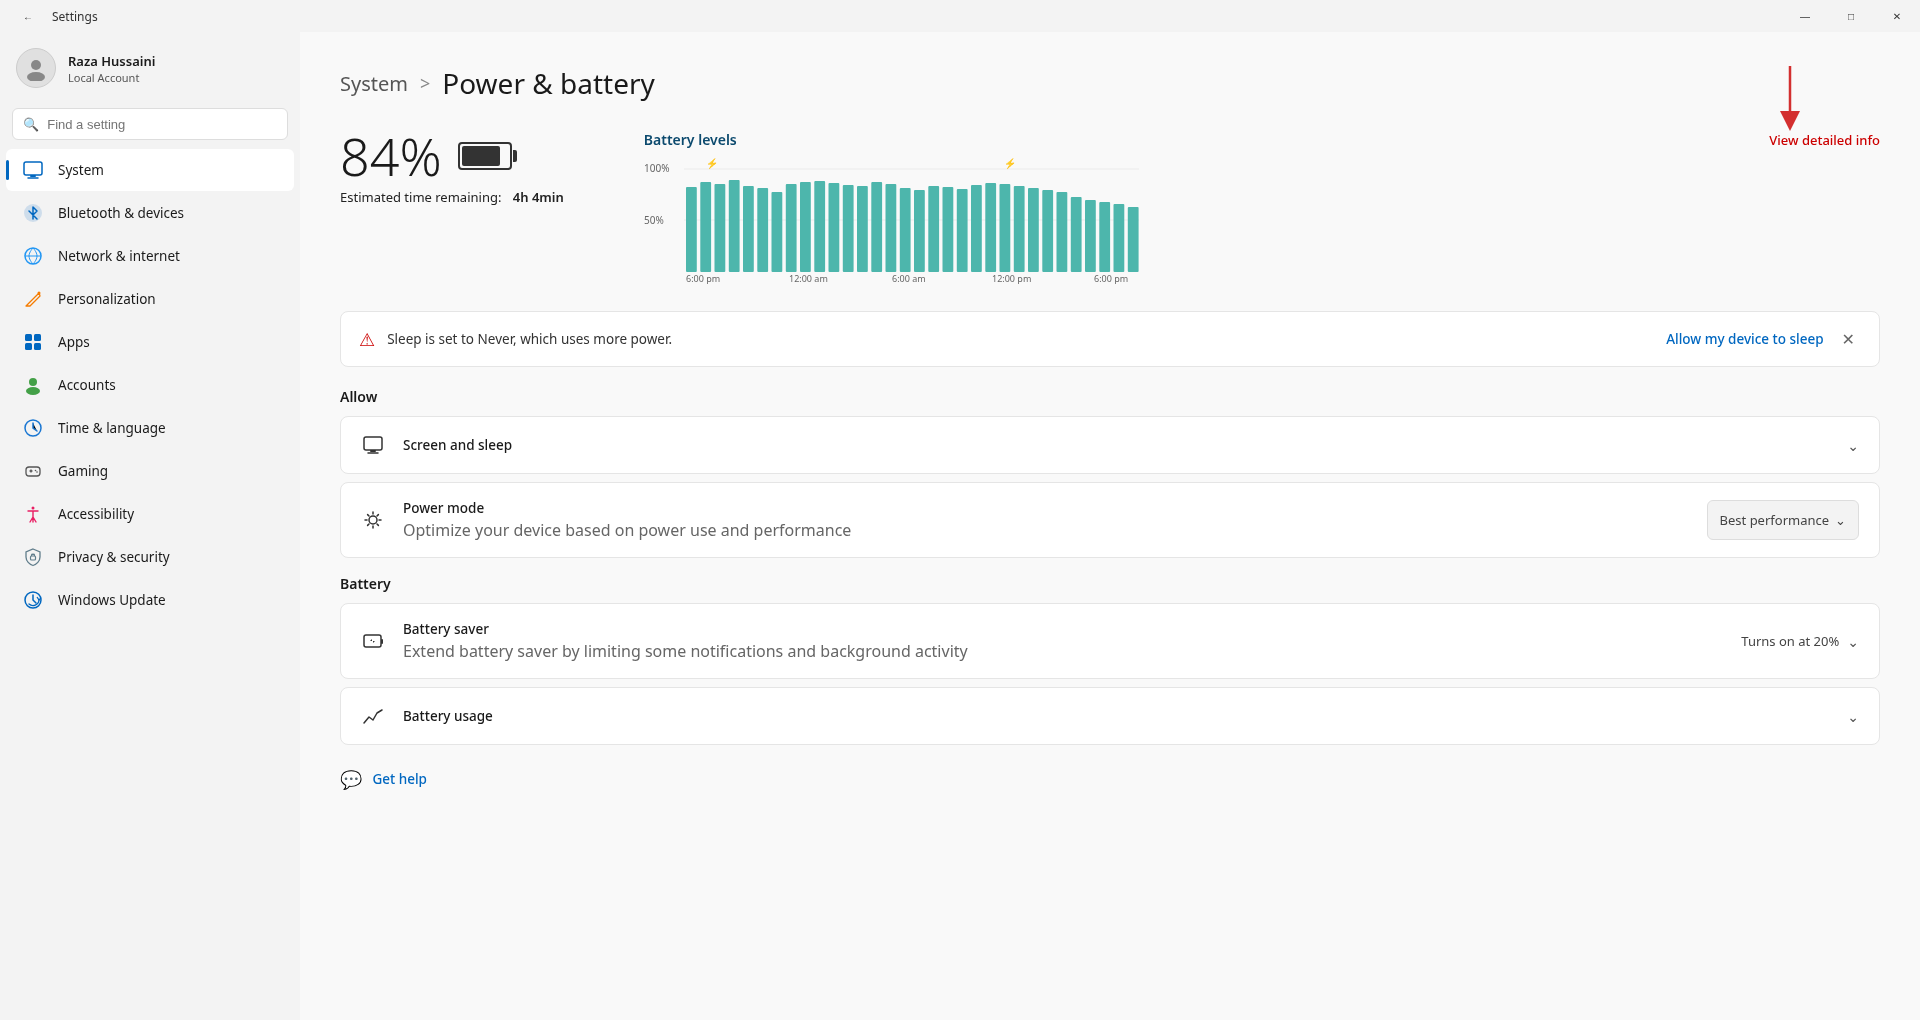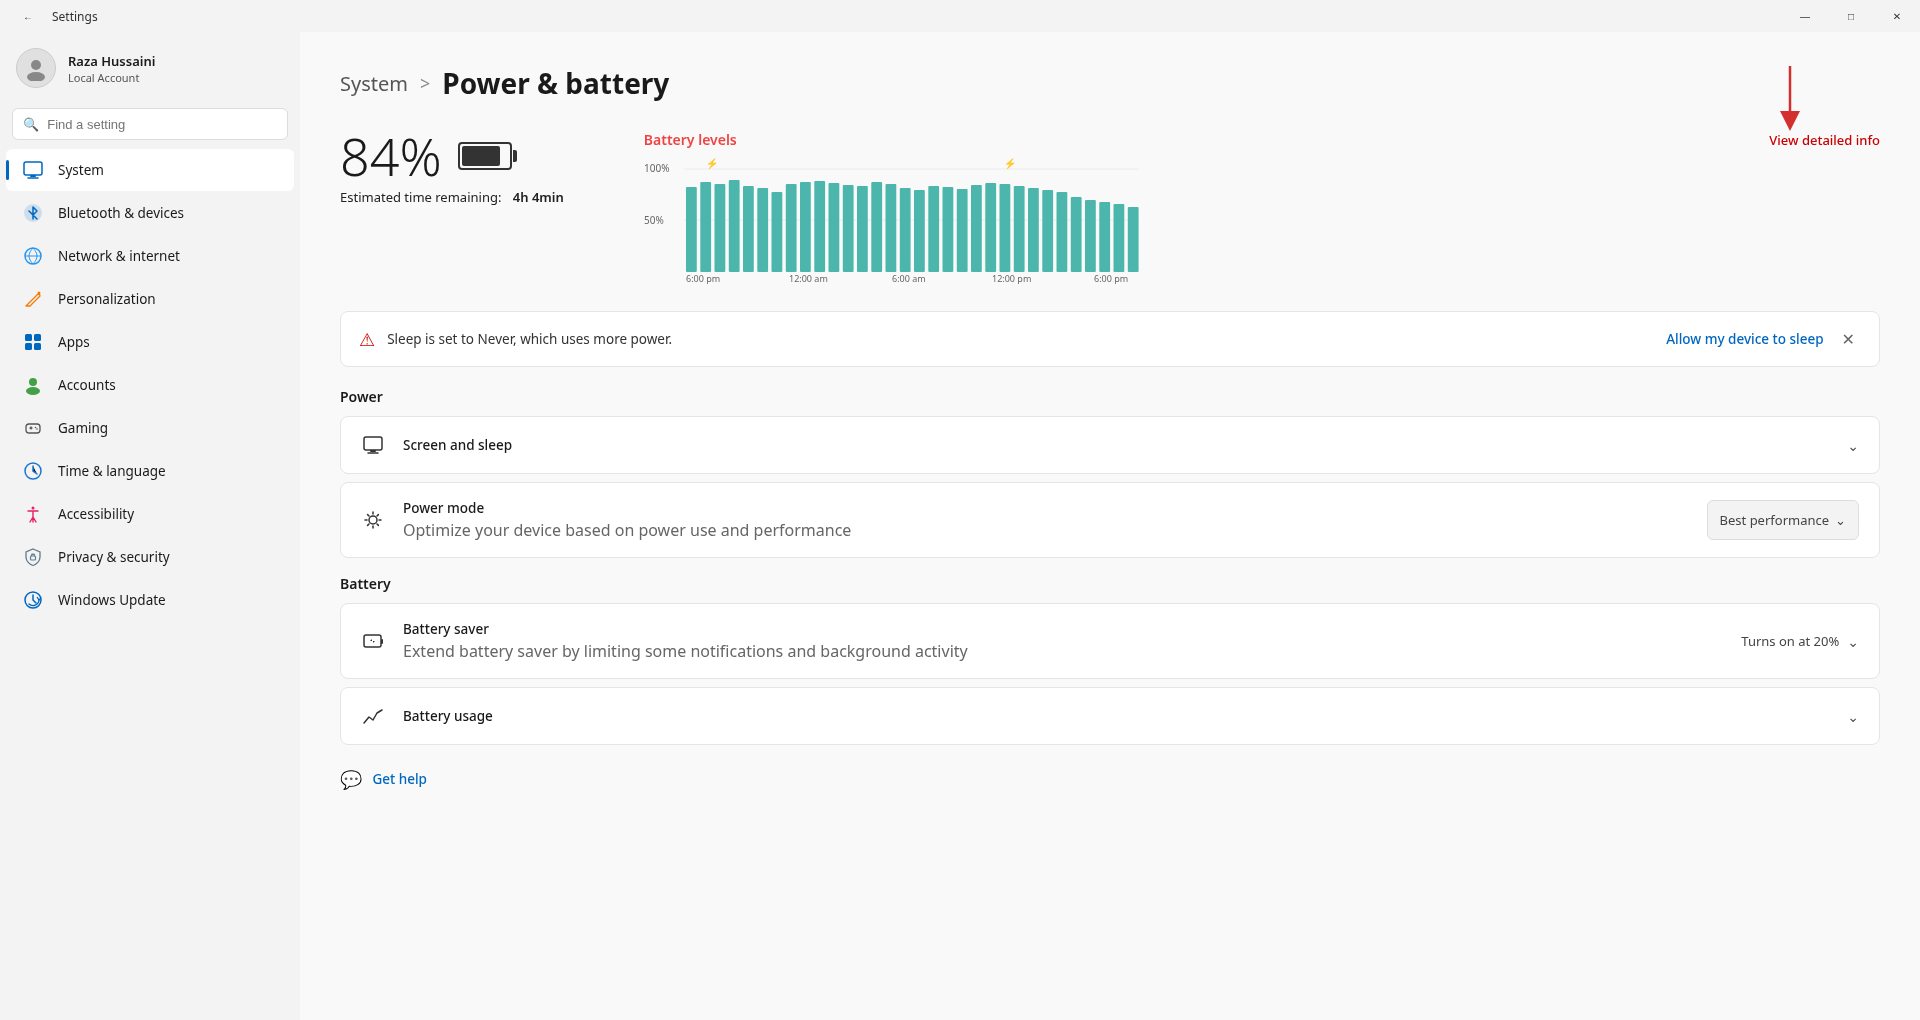--- a/index.html
+++ b/index.html
@@ -156,21 +156,21 @@
       margin-bottom: 28px;
     }
     .breadcrumb-system {
       font-size: 20px;
       color: #555;
       font-weight: 400;
     }
     .breadcrumb-sep { font-size: 18px; color: #888; margin: 0 4px; }
     .page-title {
       font-size: 28px;
-      font-weight: 700;
+      font-weight: 400;
       color: #1a1a1a;
     }
     .battery-left { display: flex; flex-direction: column; gap: 6px; text-align: right; }
     .battery-percent-row {
       display: flex;
       align-items: center;
       gap: 16px;
     }
     .battery-percent {
       font-size: 52px;
@@ -222,21 +222,21 @@
     }
     .chart-header {
       display: flex;
       justify-content: space-between;
       align-items: center;
       margin-bottom: 8px;
     }
     .chart-title {
       font-size: 14px;
       font-weight: 600;
-      color: #ef4444;
+      color: #0c4a6e;
     }
     .view-detailed-link {
       font-size: 13px;
       color: #c00;
       text-decoration: none;
       cursor: pointer;
       font-weight: 500;
     }
 
     .chart-container {
@@ -442,37 +442,37 @@
             <svg width="20" height="20" viewBox="0 0 20 20">
               <circle cx="10" cy="7" r="4" fill="#43a047"></circle>
               <ellipse cx="10" cy="16" rx="7" ry="4" fill="#43a047"></ellipse>
             </svg>
           </div>
           <span>Accounts</span>
         </div>
         <div class="nav-item">
           <div class="nav-icon">
             <svg width="20" height="20" viewBox="0 0 20 20">
+              <circle cx="10" cy="10" r="8" stroke="#1976d2" stroke-width="1.5" fill="none"></circle>
+              <path d="M10 5V10L14 13" stroke="#1976d2" stroke-width="1.5" stroke-linecap="round"></path>
+            </svg>
+          </div>
+          <span>Time &amp; language</span>
+        </div>
+        <div class="nav-item">
+          <div class="nav-icon">
+            <svg width="20" height="20" viewBox="0 0 20 20">
               <rect x="3" y="6" width="14" height="9" rx="3" stroke="#555" stroke-width="1.3" fill="none"></rect>
               <line x1="7" y1="10" x2="9" y2="10" stroke="#555" stroke-width="1.3" stroke-linecap="round"></line>
               <line x1="8" y1="9" x2="8" y2="11" stroke="#555" stroke-width="1.3" stroke-linecap="round"></line>
               <circle cx="12.5" cy="9.5" r="0.8" fill="#555"></circle>
               <circle cx="14" cy="11" r="0.8" fill="#555"></circle>
             </svg>
           </div>
           <span>Gaming</span>
-        </div>
-        <div class="nav-item">
-          <div class="nav-icon">
-            <svg width="20" height="20" viewBox="0 0 20 20">
-              <circle cx="10" cy="10" r="8" stroke="#1976d2" stroke-width="1.5" fill="none"></circle>
-              <path d="M10 5V10L14 13" stroke="#1976d2" stroke-width="1.5" stroke-linecap="round"></path>
-            </svg>
-          </div>
-          <span>Time &amp; language</span>
         </div>
         <div class="nav-item">
           <div class="nav-icon">
             <svg width="20" height="20" viewBox="0 0 20 20">
               <circle cx="10" cy="4" r="1.5" fill="#e91e63"></circle>
               <path d="M5 7H15M10 7V18M7 18L10 13L13 18" stroke="#e91e63" stroke-width="1.4" stroke-linecap="round" stroke-linejoin="round" fill="none"></path>
             </svg>
           </div>
           <span>Accessibility</span>
         </div>
@@ -598,21 +598,21 @@
       </div>
     </div>
 
     <div class="alert-banner">
       <span class="alert-icon">⚠</span>
       <span class="alert-text">Sleep is set to Never, which uses more power.</span>
       <span class="alert-link">Allow my device to sleep</span>
       <span class="alert-close">✕</span>
     </div>
 
-    <div class="section-label">Power</div>
+    <div class="section-label">Allow</div>
 
     <div class="settings-card">
       <div class="settings-row">
         <div class="row-icon">
           <svg width="22" height="22" viewBox="0 0 22 22" fill="none">
             <rect x="2" y="3" width="18" height="13" rx="2" stroke="#333" stroke-width="1.5" fill="none"></rect>
             <rect x="8" y="16" width="6" height="2" fill="#333" rx="1"></rect>
             <line x1="6" y1="19" x2="16" y2="19" stroke="#333" stroke-width="1.5" stroke-linecap="round"></line>
           </svg>
         </div>

